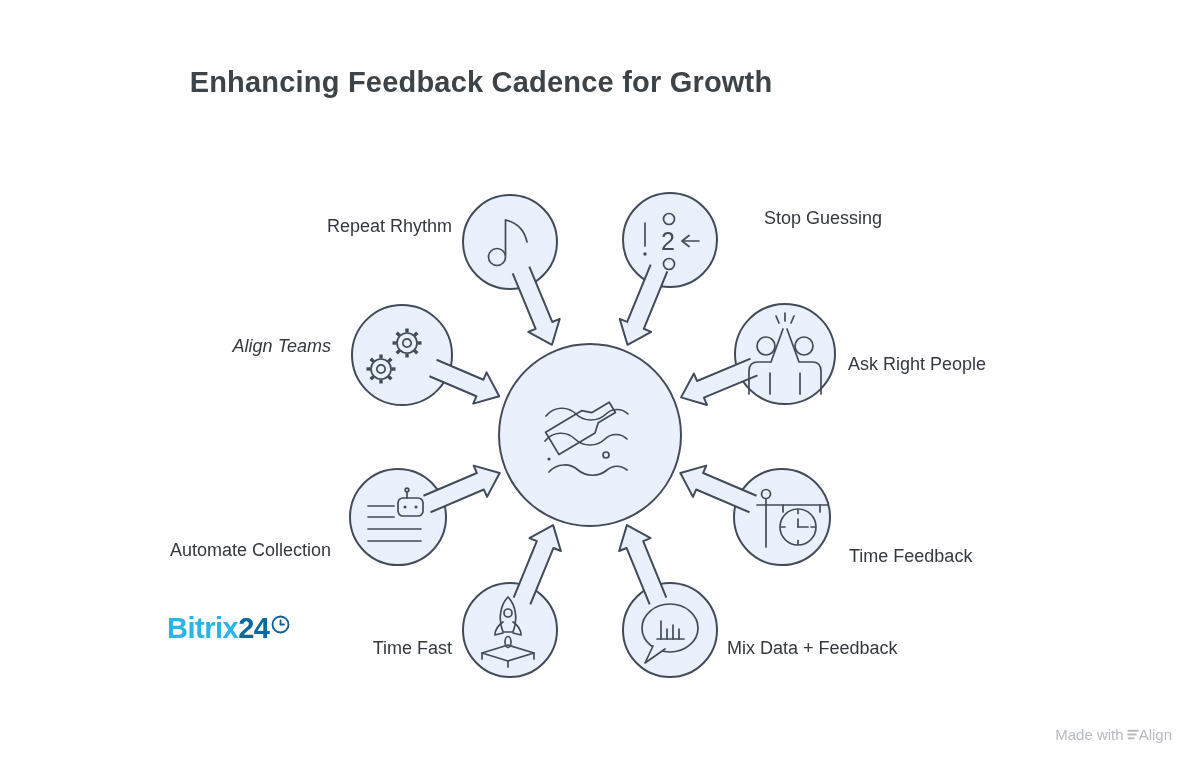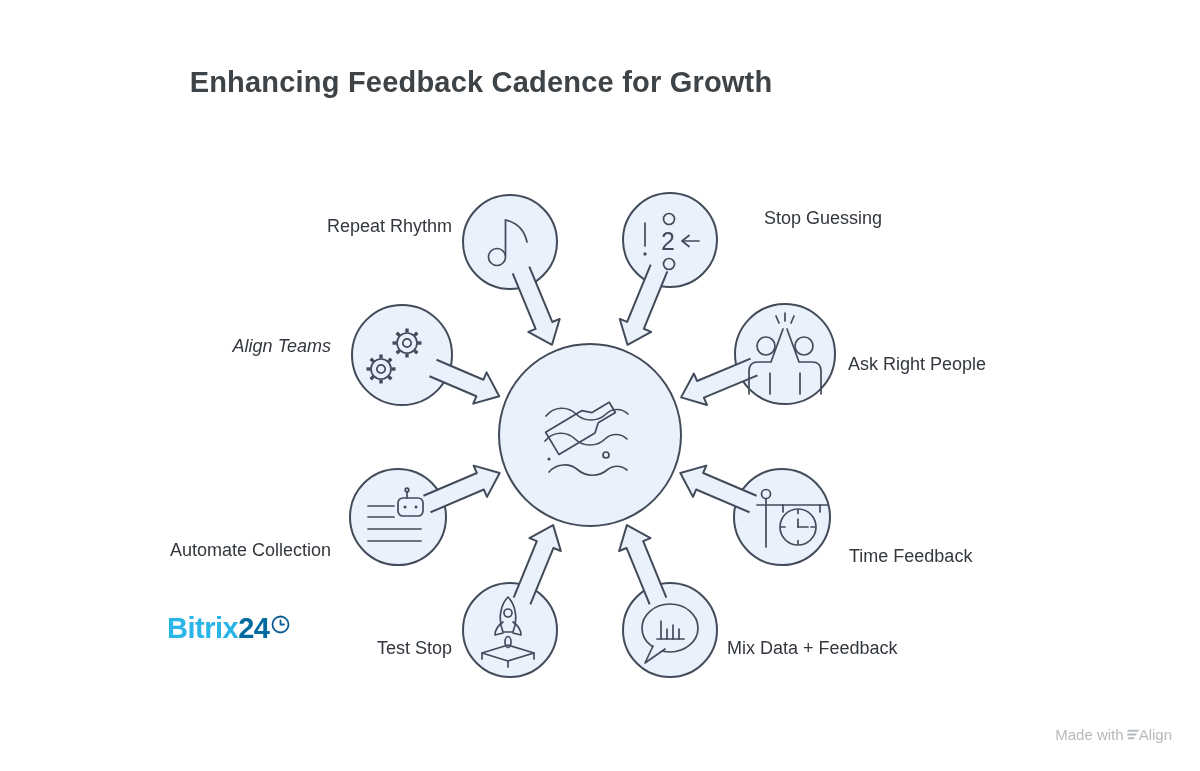--- a/index.html
+++ b/index.html
@@ -182,21 +182,21 @@
   </svg>
 
   <div class="page-title">Enhancing Feedback Cadence for Growth</div>
 
   <div class="node-label lbl-right" style="right:748px;top:215px;">Repeat Rhythm</div>
   <div class="node-label" style="left:728px;top:207px;margin-left:36px;">Stop Guessing</div>
   <div class="node-label lbl-right" style="right:869px;top:335px;font-style:italic;">Align Teams</div>
   <div class="node-label" style="left:848px;top:353px;">Ask Right People</div>
   <div class="node-label lbl-right" style="right:869px;top:539px;">Automate Collection</div>
   <div class="node-label" style="left:849px;top:516px;margin-top:29px;">Time Feedback</div>
-  <div class="node-label lbl-right" style="right:748px;top:637px;">Test Stop</div>
+  <div class="node-label lbl-right" style="right:748px;top:637px;">Time Fast</div>
   <div class="node-label" style="left:727px;top:637px;">Mix Data + Feedback</div>
 
   <div class="brand-logo">
     <span class="brand-cyan">Bitrix</span>
       <span class="brand-blue">24</span>
     <svg class="brand-clock" width="19" height="19" viewBox="0 0 19 19">
       <circle cx="9.5" cy="9.5" r="8" fill="none" stroke="#0d5d95" stroke-width="1.8"></circle>
       <path d="M9.5 5.5 V9.5 H13" fill="none" stroke="#0d5d95" stroke-width="1.8" stroke-linecap="round" stroke-linejoin="round"></path>
     </svg>
   </div>

